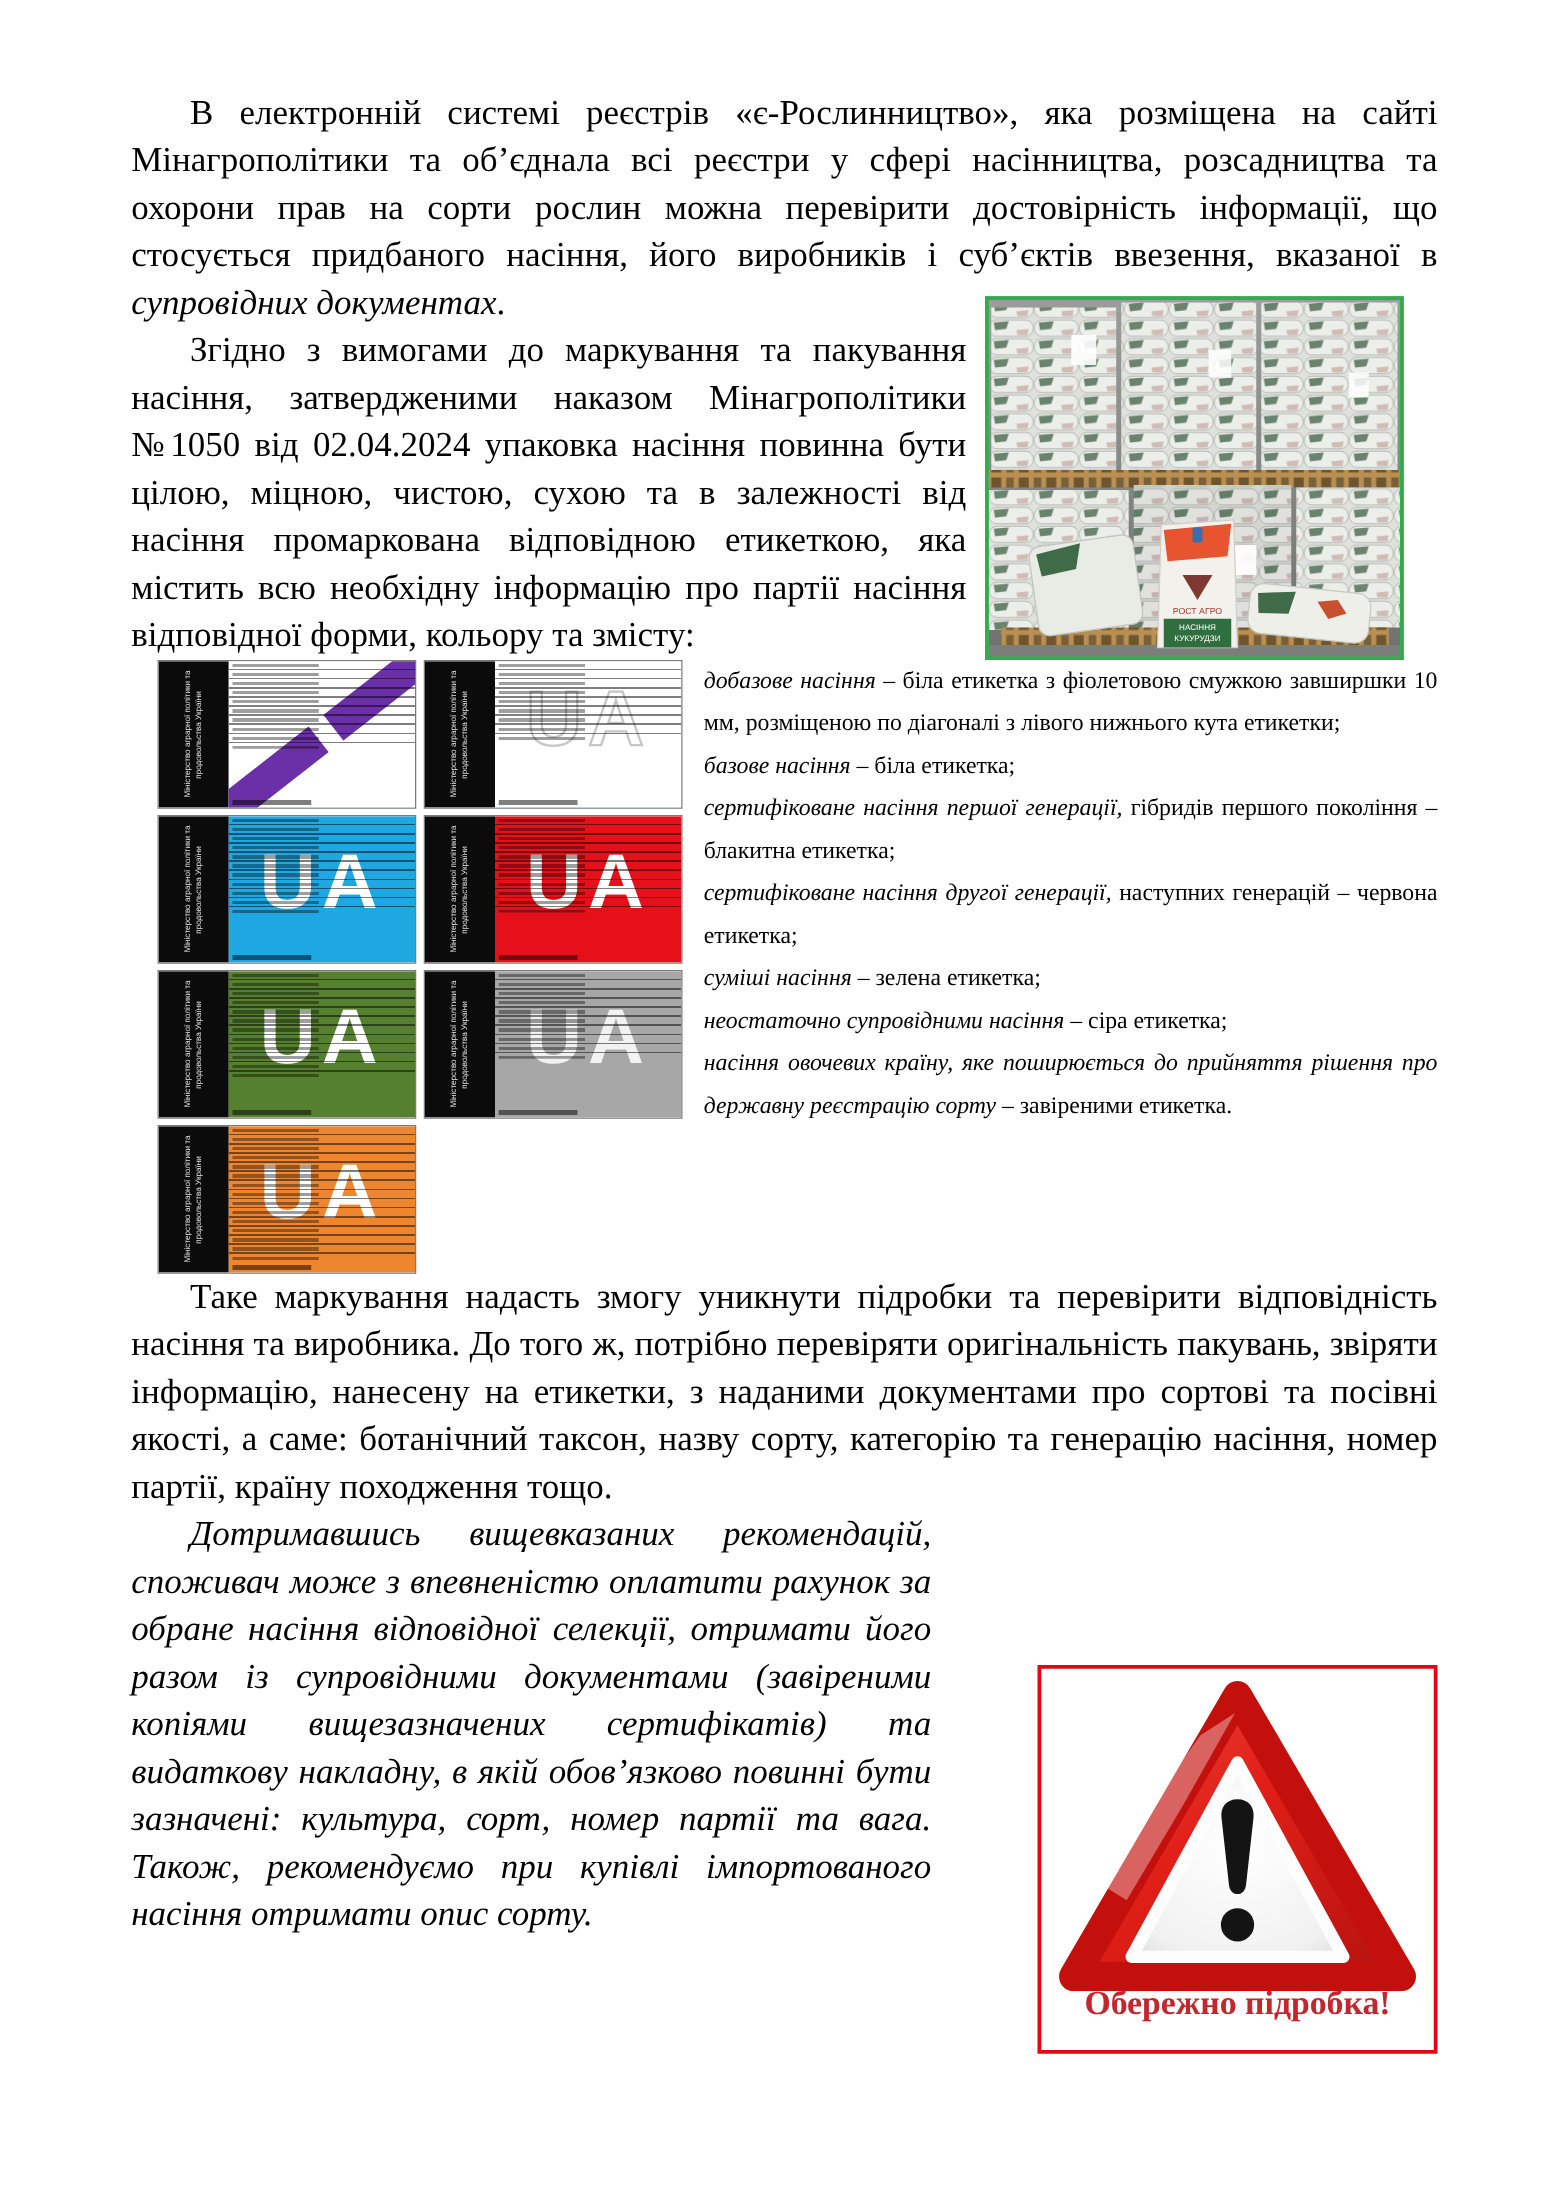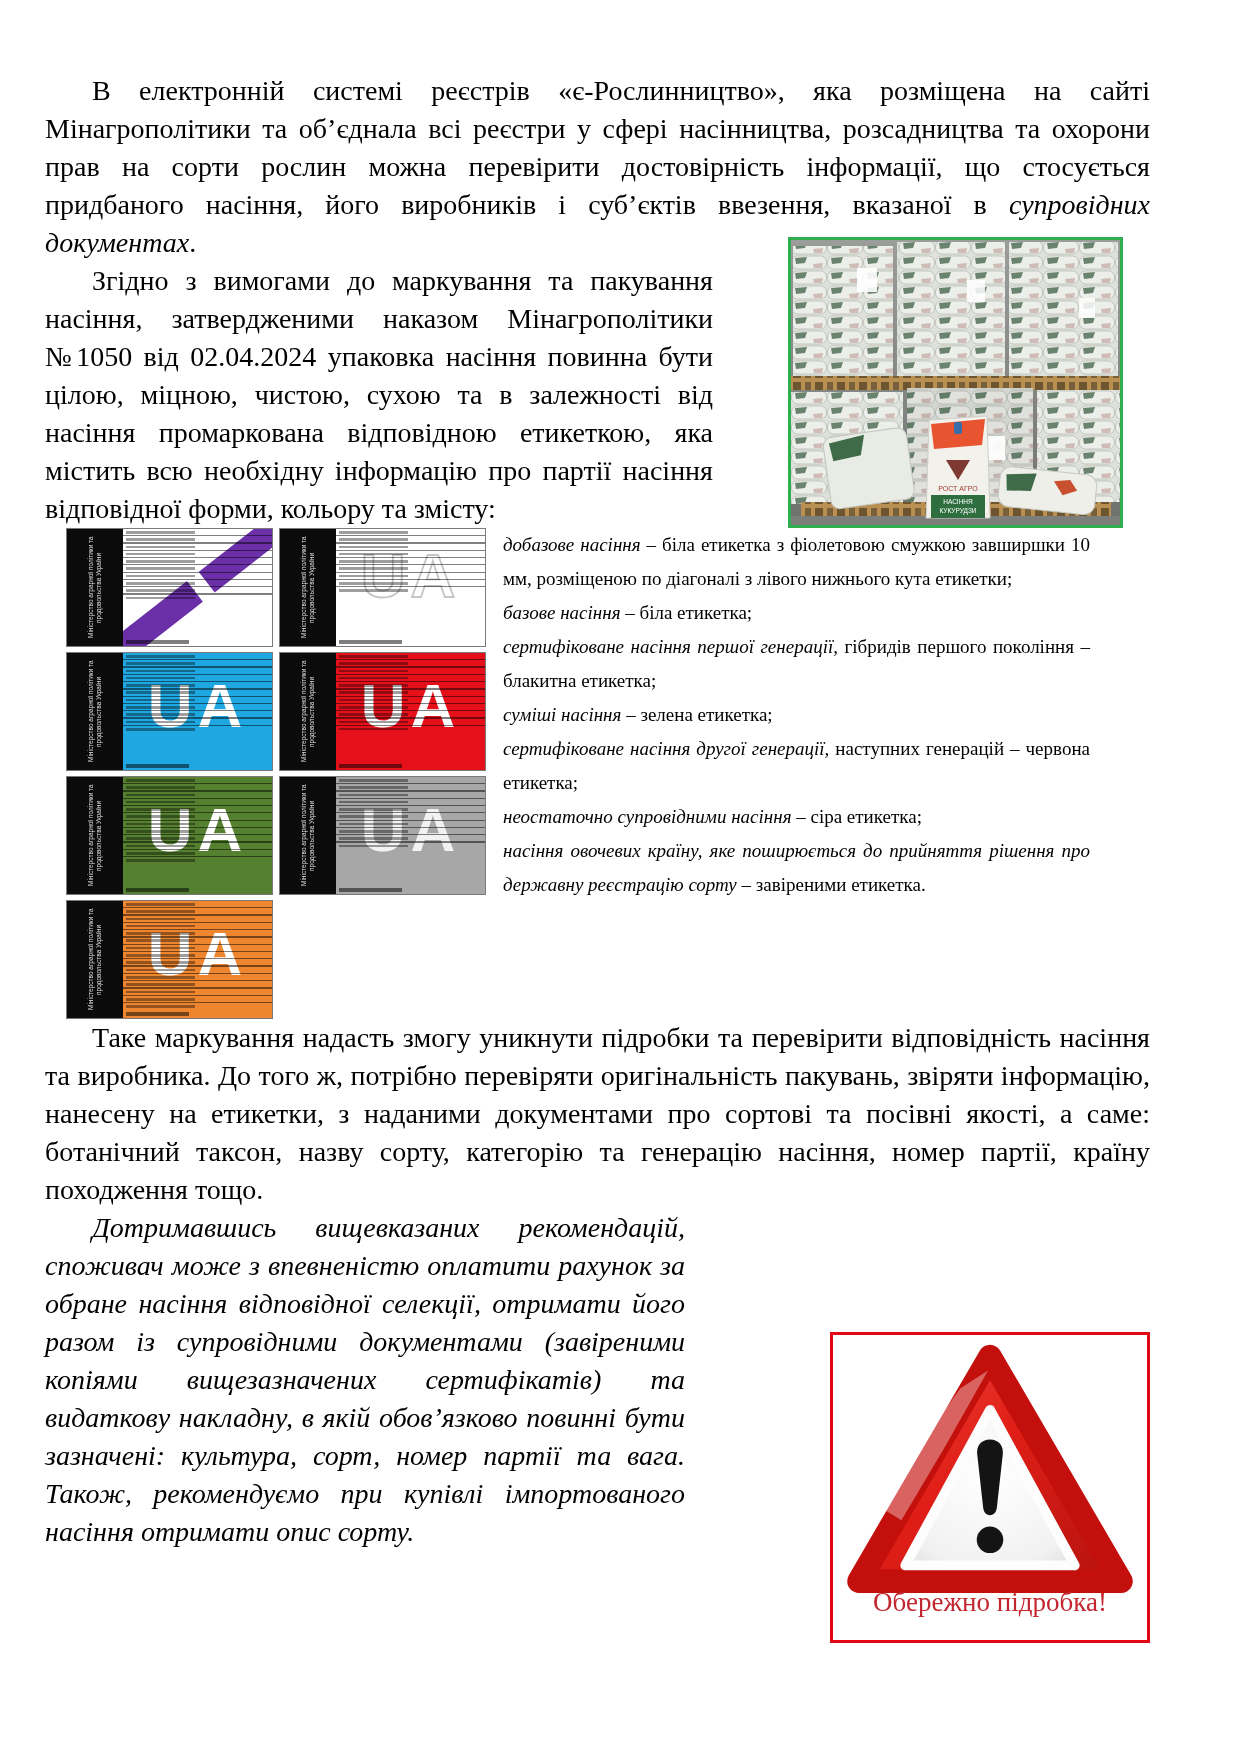--- a/index.html
+++ b/index.html
@@ -1,17 +1,17 @@
 <!DOCTYPE html>
 <html><head>
 <meta charset="utf-8">
 <style>
   html,body{margin:0;padding:0;background:#fff;}
   .page{position:relative;width:1241px;height:1755px;background:#fff;
-        padding:72px 91px 0 45px;box-sizing:border-box;overflow:hidden;
+        padding:72px 91px 0 105px;box-sizing:border-box;overflow:hidden;
         font-family:"Liberation Serif",serif;font-size:28px;line-height:38px;color:#000;}
   p.para{margin:0;text-align:justify;}
   .indent{text-indent:47px;}
   .para2{margin-top:38px;width:668px;}
   .ital{font-style:italic;}
 
   
   .photo-wrap{position:absolute;left:788px;top:237px;width:329px;height:285px;
               border:3px solid #2fae4e;background:#8a8d89;}
 
@@ -47,21 +47,21 @@
               transform:rotate(-38deg);z-index:1;}
   .chip{position:absolute;z-index:1;}
   .chip1{left:90px;top:44px;width:11px;height:11px;transform:rotate(20deg);}
   .chip2{left:64px;top:64px;width:8px;height:8px;transform:rotate(35deg);}
 
   .para3{margin-top:30px;}
   .para4{margin-top:20px;width:640px;font-style:italic;}
 
   
   .warn-box{position:absolute;left:830px;top:1332px;width:314px;height:305px;
-            border:3px solid #e30613;background:#fff;text-align:center;}
+            border:3px solid #e30613;background:#fff;text-align:center;font-weight:bold;}
   .warn-box svg{display:block;margin:2px auto 0 auto;}
   .warn-caption{font-size:27px;line-height:30px;color:#c2262e;margin-top:-6px;
                 font-family:"Liberation Serif",serif;}
 </style>
 </head>
 <body>
 
 <div class="page">
 
   <p class="para indent"><span>В електронній системі реєстрів «є-Рослинництво», яка розміщена на сайті Мінагрополітики та об’єднала всі реєстри у сфері насінництва, розсадництва та охорони прав на сорти рослин можна перевірити достовірність інформації, що стосується придбаного насіння, його виробників і суб’єктів ввезення, вказаної в </span><span class="ital">супровідних документах</span><span>.</span></p>
@@ -204,22 +204,22 @@
             <div class="lbl-lines" style="height: 92%;"></div>
             <div class="lbl-marks" style="height: 92%;"></div>
             <div class="lbl-foot"></div>
           </div>
         </div>
       </div>
     <div class="label-desc" id="label-desc">
         <div class="cat"><span class="lead">добазове насіння</span><span class="rest"> – біла етикетка з фіолетовою смужкою завширшки 10 мм, розміщеною по діагоналі з лівого нижнього кута етикетки;</span></div>
         <div class="cat"><span class="lead">базове насіння</span><span class="rest"> – біла етикетка;</span></div>
         <div class="cat"><span class="lead">сертифіковане насіння першої генерації,</span><span class="rest"> гібридів першого покоління – блакитна етикетка;</span></div>
+        <div class="cat"><span class="lead">сертифіковане насіння другої генерації,</span><span class="rest"> наступних генерацій – червона етикетка;</span></div>
         <div class="cat"><span class="lead">суміші насіння</span><span class="rest"> – зелена етикетка;</span></div>
-        <div class="cat"><span class="lead">сертифіковане насіння другої генерації,</span><span class="rest"> наступних генерацій – червона етикетка;</span></div>
         <div class="cat"><span class="lead">неостаточно супровідними насіння</span><span class="rest"> – сіра етикетка;</span></div>
         <div class="cat"><span class="lead">насіння овочевих країну, яке поширюється до прийняття рішення про державну реєстрацію сорту</span><span class="rest"> – завіреними етикетка.</span></div>
       </div>
   </div>
 
   <p class="para indent para3">Таке маркування надасть змогу уникнути підробки та перевірити відповідність насіння та виробника. До того ж, потрібно перевіряти оригінальність пакувань, звіряти інформацію, нанесену на етикетки, з наданими документами про сортові та посівні якості, а саме: ботанічний таксон, назву сорту, категорію та генерацію насіння, номер партії, країну походження тощо.</p>
 
   <p class="para indent para4">Дотримавшись вищевказаних рекомендацій, споживач може з впевненістю оплатити рахунок за обране насіння відповідної селекції, отримати його разом із супровідними документами (завіреними копіями вищезазначених сертифікатів) та видаткову накладну, в якій обов’язково повинні бути зазначені: культура, сорт, номер партії та вага. Також, рекомендуємо при купівлі імпортованого насіння отримати опис сорту.</p>
 
   <div class="warn-box">

